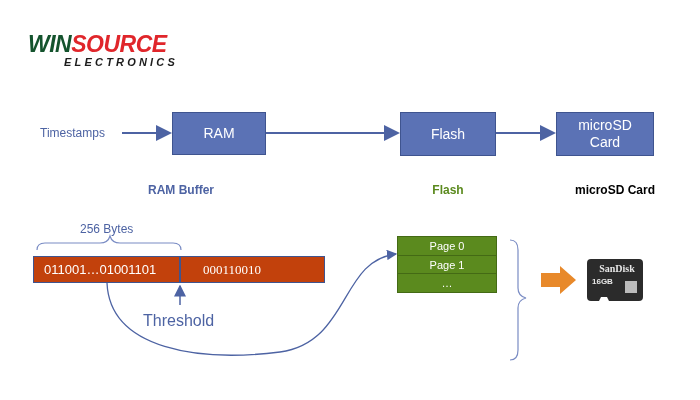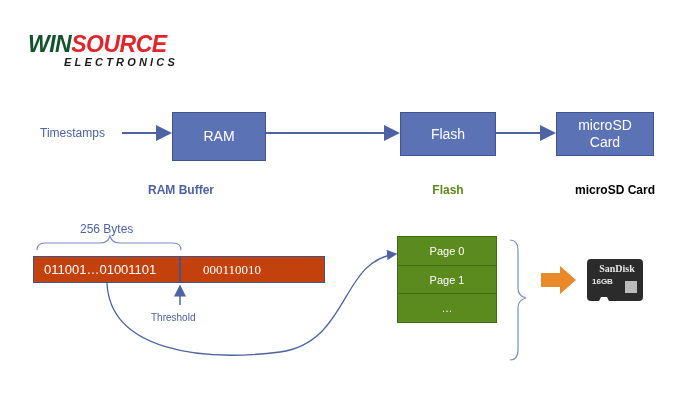--- a/index.html
+++ b/index.html
@@ -14,23 +14,23 @@
   .box { position:absolute; background:#5b72b5; border:1.5px solid #3f548f; color:#ffffff; display:flex;
          align-items:center; justify-content:center; text-align:center; font-size:14px; line-height:1.2; box-sizing:border-box; }
   .lbl { position:absolute; font-size:12px; font-weight:bold; text-align:center; }
   .ts { position:absolute; left:40px; top:126px; font-size:12px; color:#4d63a3; }
   .buffer { position:absolute; left:33px; top:256px; width:292px; height:27px; background:#c2410c; border:1.5px solid #3f548f;
             box-sizing:border-box; color:#fff; font-size:13px; }
   .buf-a { position:absolute; left:10px; top:5px; }
   .buf-b { position:absolute; left:169px; top:5px;font-family:Liberation Serif, serif; }
   .divider { position:absolute; left:145px; top:0; width:1.5px; height:100%; background:#3f548f; }
   .bytes { position:absolute; left:80px; top:222px; font-size:12px; color:#4d63a3; }
-  .thresh { position:absolute; left:151px; top:312px; font-size:10px; color:#4d63a3; }
+  .thresh { position:absolute; left:143px; top:312px; font-size:16px; color:#4d63a3; }
   .pages { position:absolute; left:397px; top:236px; width:100px; }
-  .page { height:30px; background:#5b8a1e; border:1.5px solid #446a15; box-sizing:border-box; margin-top:-1.5px;
+  .page { height:20px; background:#5b8a1e; border:1.5px solid #446a15; box-sizing:border-box; margin-top:-1.5px;
           color:#fff; font-size:11px; display:flex; align-items:center; justify-content:center; }
   .page:first-child { margin-top:0; }
   .sdcard { position:absolute; left:587px; top:259px; width:72px; height:42px; }
   svg.overlay { position:absolute; left:0; top:0; }
 </style>
 </head>
 <body>
 
 <div class="abs logo-top">
   <span class="logo-win">WIN</span><span class="logo-source">SOURCE</span>
@@ -47,21 +47,21 @@
   <line x1="266" y1="133" x2="398" y2="133" stroke="#4d63a3" stroke-width="2" marker-end="url(#ah)"></line>
   <line x1="496" y1="133" x2="554" y2="133" stroke="#4d63a3" stroke-width="2" marker-end="url(#ah)"></line>
   <path d="M37,250 Q37,243 45,243 L100,243 Q108,243 110,236 Q112,243 120,243 L173,243 Q181,243 181,250" fill="none" stroke="#7a8cc4" stroke-width="1.2"></path>
   <line x1="180" y1="305" x2="180" y2="286" stroke="#4d63a3" stroke-width="1.5" marker-end="url(#ah)"></line>
   <path d="M107,283 C110,350 200,362 280,352 C350,342 340,260 396,254" fill="none" stroke="#4d63a3" stroke-width="1.3" marker-end="url(#ah)"></path>
   <path d="M510,240 Q518,240 518,250 L518,288 Q518,296 526,298 Q518,300 518,308 L518,350 Q518,360 510,360" fill="none" stroke="#7a8cc4" stroke-width="1.2"></path>
   <path d="M541,273 L560,273 L560,266 L576,280 L560,294 L560,287 L541,287 Z" fill="#e8892a"></path>
 </svg>
 
 <div class="ts">Timestamps</div>
-<div class="box" style="left:172px;top:112px;width:94px;height:49px;">RAM</div>
+<div class="box" style="left:172px;top:112px;width:94px;height:43px;">RAM</div>
 <div class="box" style="left:400px;top:112px;width:96px;height:44px;">Flash</div>
 <div class="box" style="left:556px;top:112px;width:98px;height:44px;padding:0 14px;">microSD Card</div>
 
 <div class="lbl" style="left:126px;top:183px;width:110px;color:#4d63a3;">RAM Buffer</div>
 <div class="lbl" style="left:400px;top:183px;width:96px;color:#5b8a1e;">Flash</div>
 <div class="lbl" style="left:560px;top:183px;width:110px;color:#000;">microSD Card</div>
 
 <div class="bytes">256 Bytes</div>
 <div class="buffer">
   <span class="buf-a">011001…01001101</span>

